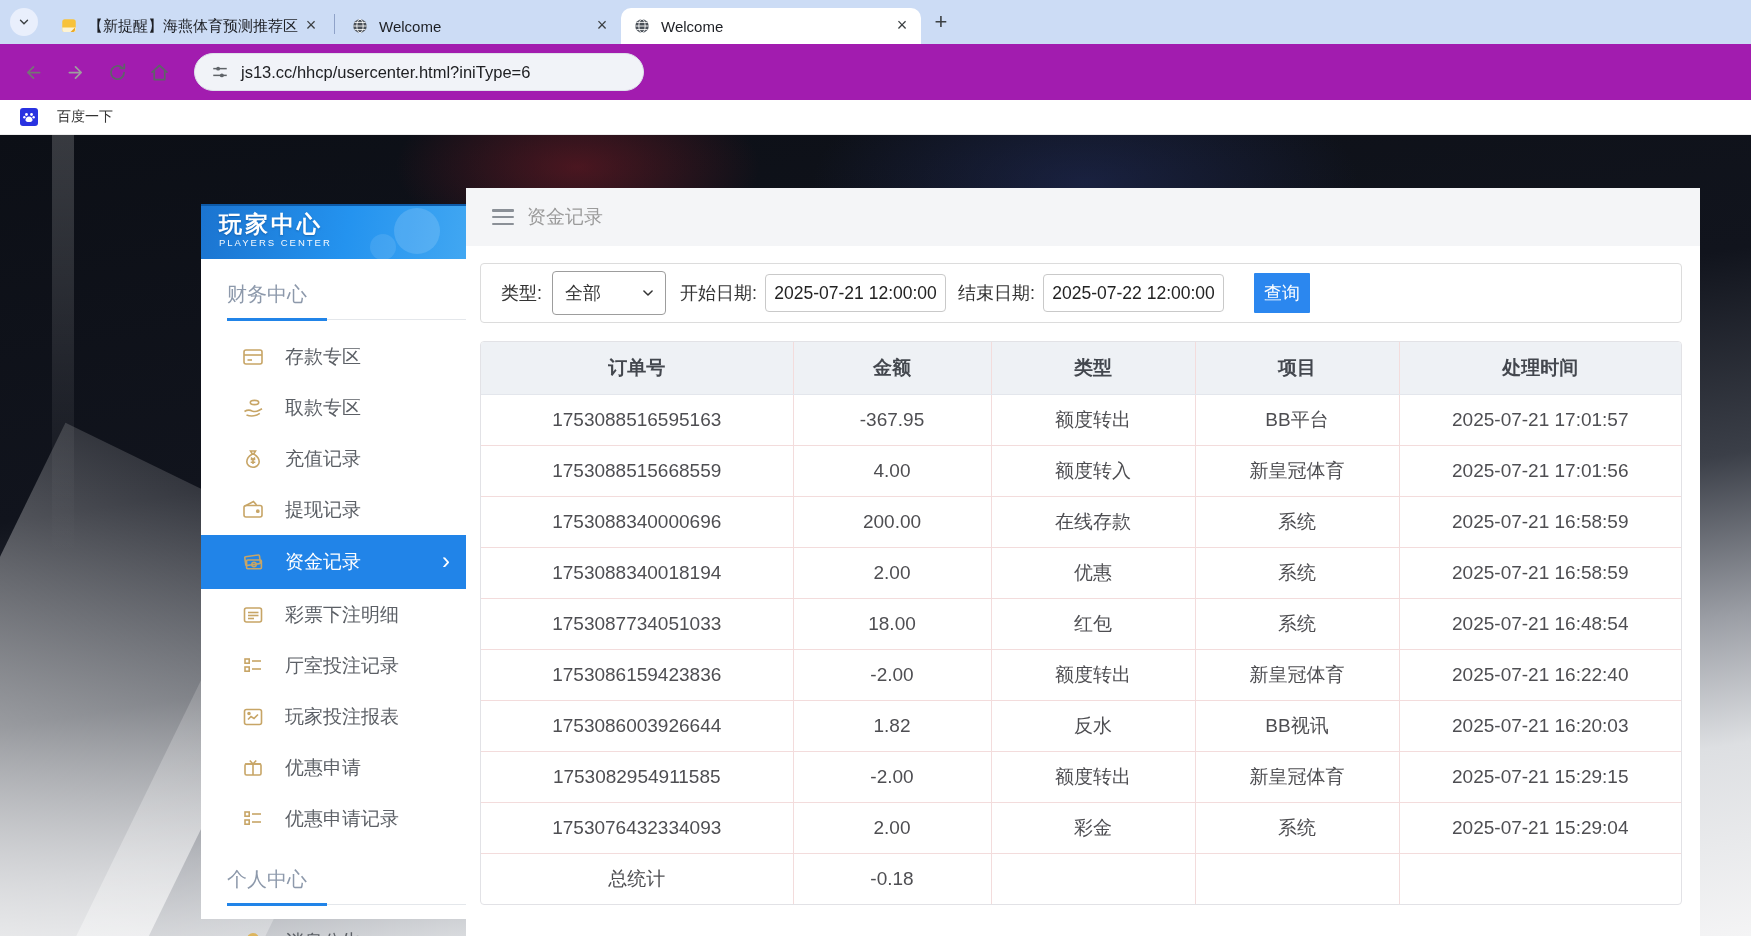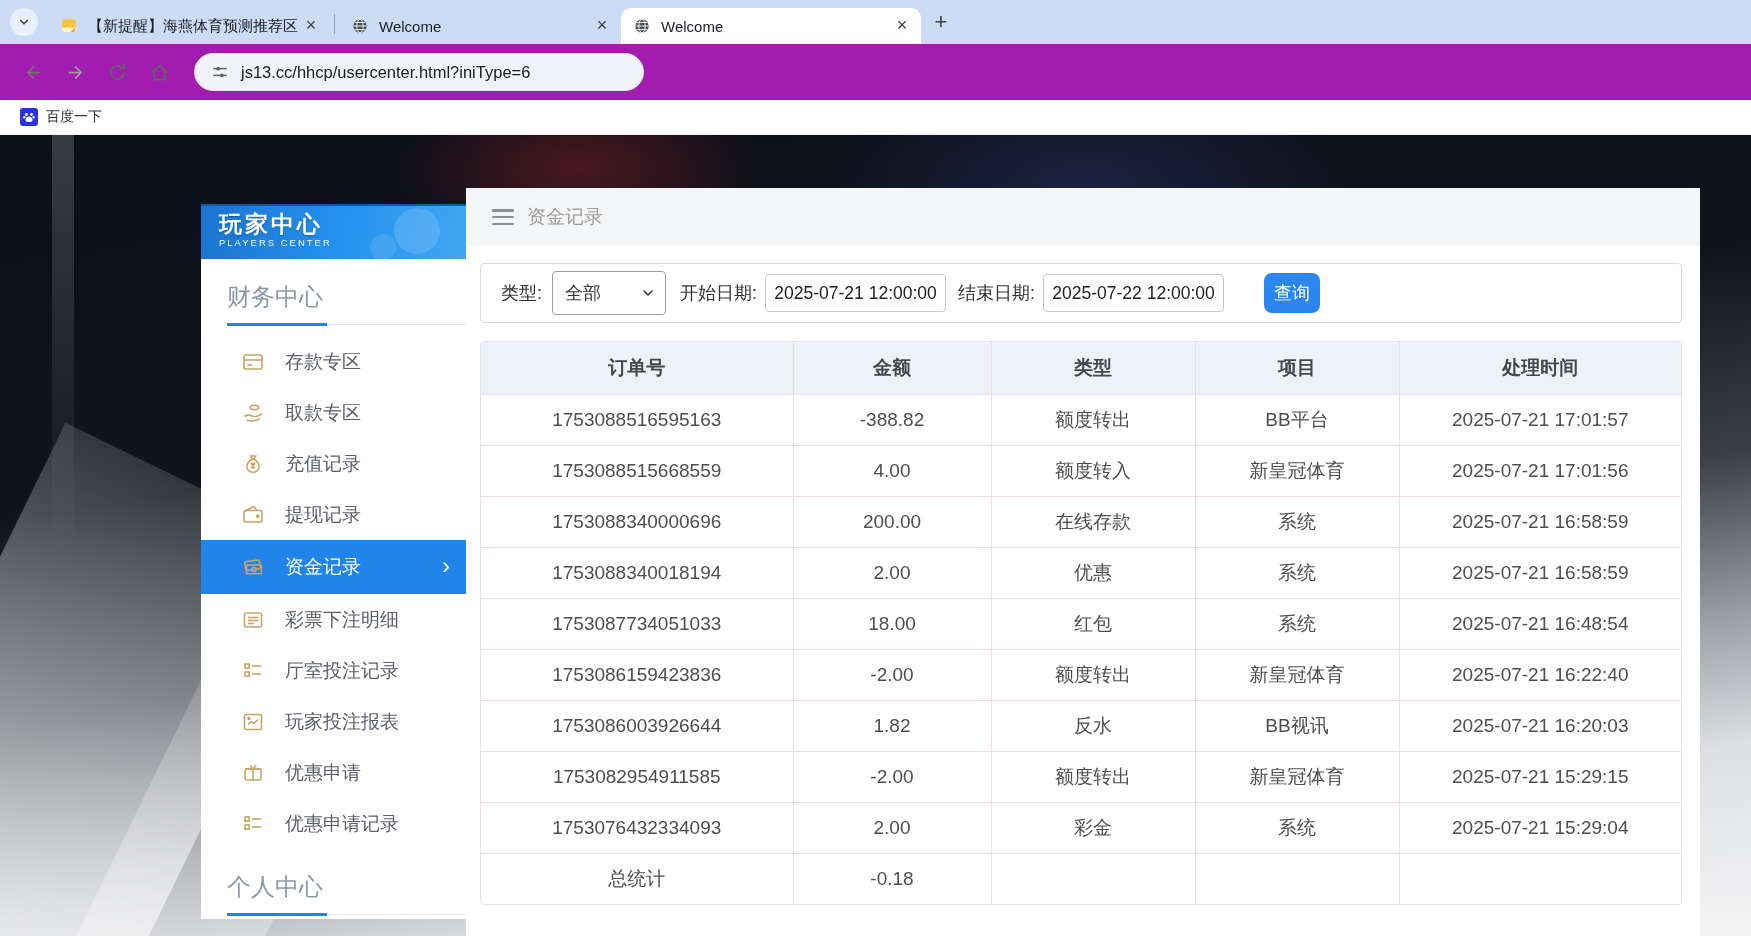--- a/index.html
+++ b/index.html
@@ -15,61 +15,61 @@
   .tab-close{width:22px;height:22px;text-align:center;line-height:21px;font-size:18px;color:#3c4043;border-radius:50%;flex:none;}
   .tab-sep{width:1px;height:20px;background:#8fa2c8;margin:0 4px 10px 4px;flex:none;}
   .newtab{width:28px;height:28px;margin:0 0 8px 6px;display:flex;align-items:center;justify-content:center;font-size:22px;color:#3c4043;border-radius:50%;flex:none;cursor:pointer;}
   .toolbar{height:56px;background:#a21caf;display:flex;align-items:center;padding:0 16px;box-sizing:border-box;}
   .nav-icon{width:34px;height:34px;display:flex;align-items:center;justify-content:center;margin-right:8px;border-radius:50%;flex:none;cursor:pointer;}
   .nav-icon svg{width:21px;height:21px;}
   .omnibox{width:450px;height:38px;background:#f1f3f8;border:1px solid #dde1ea;border-radius:19px;display:flex;align-items:center;padding:0 16px;box-sizing:border-box;margin-left:10px;}
   .omnibox .tune{width:18px;height:18px;margin-right:12px;flex:none;}
   .url-text{font-size:16.5px;color:#202124;white-space:nowrap;}
   .bookmarks{height:35px;background:#fff;display:flex;align-items:center;padding-left:14px;border-bottom:1px solid #ededed;box-sizing:border-box;}
-  .bm-item{display:flex;align-items:center;gap:8px;font-size:14px;color:#333;cursor:pointer;padding:3px 6px;border-radius:6px;}
+  .bm-item{display:flex;align-items:center;gap:19px;font-size:14px;color:#333;cursor:pointer;padding:3px 6px;border-radius:6px;}
   .bm-item svg{width:18px;height:18px;display:block;}
   
   .page{position:relative;height:801px;overflow:hidden;
     background:
       radial-gradient(ellipse 280px 130px at 33% 4%, rgba(135,28,40,.5), transparent 65%),
       radial-gradient(ellipse 420px 180px at 62% 6%, rgba(38,52,110,.45), transparent 65%),
       linear-gradient(171deg,#0c0f16 0%,#11141d 36%,#3b3f48 55%,#9b9ea5 70%,#dddfe2 82%,#f4f4f5 100%);}
   .beam1{position:absolute;left:-90px;bottom:-160px;width:300px;height:640px;background:linear-gradient(rgba(255,255,255,.15),rgba(255,255,255,.85));transform:rotate(26deg);}
   .beam2{position:absolute;left:120px;bottom:-240px;width:170px;height:620px;background:linear-gradient(rgba(255,255,255,.06),rgba(255,255,255,.5));transform:rotate(26deg);}
   .beam3{position:absolute;left:52px;top:0;width:22px;height:420px;background:linear-gradient(rgba(255,255,255,.18),rgba(255,255,255,0));}
   
   .sidebar{position:absolute;left:201px;top:53px;bottom:17px;width:265px;background:#fff;box-sizing:border-box;margin-top:16px;}
   .side-banner{height:55px;background:linear-gradient(100deg,#1b74d0,#2493ef 55%,#41a7f2);position:relative;overflow:hidden;color:#fff;padding:5px 0 0 18px;box-sizing:border-box;border-top:2px solid #0d5aa8;}
   .side-banner .t{font-size:23px;font-weight:bold;letter-spacing:3px;line-height:26px;text-shadow:0 1px 2px rgba(0,60,120,.45);}
   .side-banner .s{font-size:9.5px;letter-spacing:2px;opacity:.95;}
   .deco-c{position:absolute;border-radius:50%;background:rgba(255,255,255,.14);}
   .dc1{width:46px;height:46px;right:26px;top:2px;}
   .dc2{width:26px;height:26px;right:70px;top:28px;background:rgba(255,255,255,.10);}
-  .side-section{margin:22px 0 0 26px;font-size:24px;color:#8d99ab;}
+  .side-section{margin:22px 0 0 26px;font-size:20px;color:#8d99ab;}
   .side-underline{display:flex;align-items:center;margin:10px 0 10px 26px;}
   .ul-blue{width:100px;height:3px;background:#2184e8;}
   .ul-gray{flex:1;height:1px;background:#e4e7eb;}
   .side-item{height:51px;display:flex;align-items:center;padding-left:40px;font-size:19px;color:#5c6066;position:relative;cursor:pointer;box-sizing:border-box;}
   .side-item .ic{width:24px;height:24px;margin-right:20px;flex:none;}
   .side-item .ic svg{width:24px;height:24px;display:block;}
   .side-item.selected{background:#2184e8;color:#fff;height:54px;}
   .side-item .chev{position:absolute;right:16px;top:50%;transform:translateY(-54%);color:#fff;font-size:24px;display:none;}
   .side-item.selected .chev{display:block;}
   
   .main{position:absolute;left:466px;top:53px;right:51px;bottom:0;background:#fff;display:flex;flex-direction:column;box-sizing:border-box;}
   .main-header{height:58px;background:#f4f5f7;display:flex;align-items:center;padding-left:26px;color:#9b9b9b;font-size:19px;flex:none;}
   .burger{width:22px;height:16px;margin-right:13px;display:flex;flex-direction:column;justify-content:space-between;cursor:pointer;}
   .burger i{height:2.5px;background:#8b9097;border-radius:1px;display:block;}
   .content{flex:1;padding:17px 18px 0 14px;box-sizing:border-box;overflow:hidden;}
   .filter-box{height:60px;border:1px solid #dcdcdc;border-radius:4px;display:flex;align-items:center;padding:0 14px 0 20px;font-size:18px;color:#333;box-sizing:border-box;background:#fff;}
   .flabel{white-space:nowrap;}
   .sel{width:114px;height:44px;border:1px solid #9d9d9d;border-radius:4px;display:flex;align-items:center;justify-content:space-between;padding:0 10px 0 12px;margin:0 14px 0 10px;background:#fff;cursor:pointer;box-sizing:border-box;}
   .sel svg{width:14px;height:14px;}
   .dinput{width:181px;height:38px;border:1px solid #c9c9c9;border-radius:4px;text-align:center;font-size:17.5px;color:#222;margin:0 12px 0 8px;font-family:inherit;box-sizing:border-box;background:#fff;}
-  .qbtn{width:56px;height:40px;background:#2b87ef;color:#fff;border:none;border-radius:8px;font-size:18px;margin-left:28px;cursor:pointer;font-family:inherit;flex:none;}
+  .qbtn{width:56px;height:40px;background:#2b87ef;color:#fff;border:none;border-radius:1px;font-size:18px;margin-left:18px;cursor:pointer;font-family:inherit;flex:none;}
   .table-wrap{border:1px solid #e2e2e6;border-radius:4px;overflow:hidden;margin-top:18px;}
   table.ftable{width:100%;border-collapse:collapse;table-layout:fixed;font-size:19px;color:#4e4e52;}
   .ftable th{height:50px;background:#eef1f5;font-weight:bold;color:#43474e;border-bottom:1px solid #e3e6ec;}
   .ftable td{height:48px;text-align:center;border-top:1px solid #f3dcdc;}
   .ftable td:first-child,.ftable th:first-child{border-left:none;}
   .ftable td+td,.ftable th+th{border-left:1px solid #f3dcdc;}
   .ftable tbody tr:first-child td{border-top:none;}
 </style>
 </head>
 <body>
@@ -350,21 +350,21 @@
                 <th>订单号</th>
                 <th>金额</th>
                 <th>类型</th>
                 <th>项目</th>
                 <th>处理时间</th>
               </tr>
             </thead>
           <tbody>
               <tr>
                 <td>1753088516595163</td>
-                <td>-388.82</td>
+                <td>-367.95</td>
                 <td>额度转出</td>
                 <td>BB平台</td>
                 <td>2025-07-21 17:01:57</td>
               </tr>
               <tr>
                 <td>1753088515668559</td>
                 <td>4.00</td>
                 <td>额度转入</td>
                 <td>新皇冠体育</td>
                 <td>2025-07-21 17:01:56</td>

